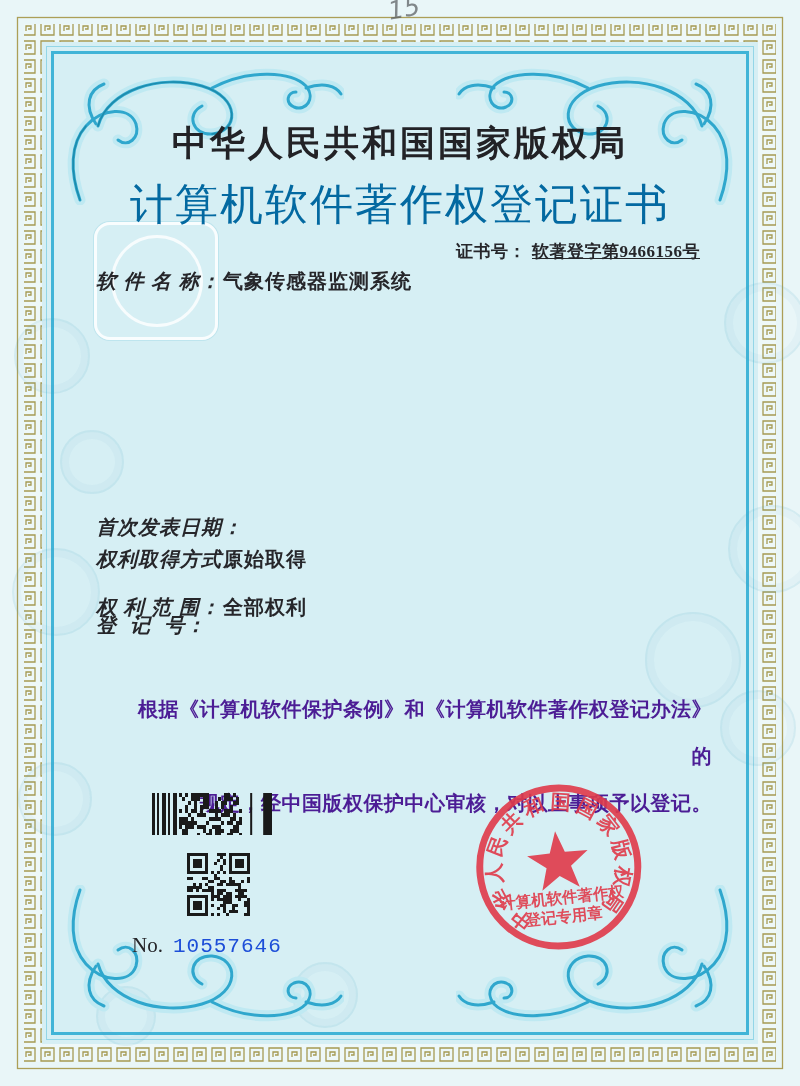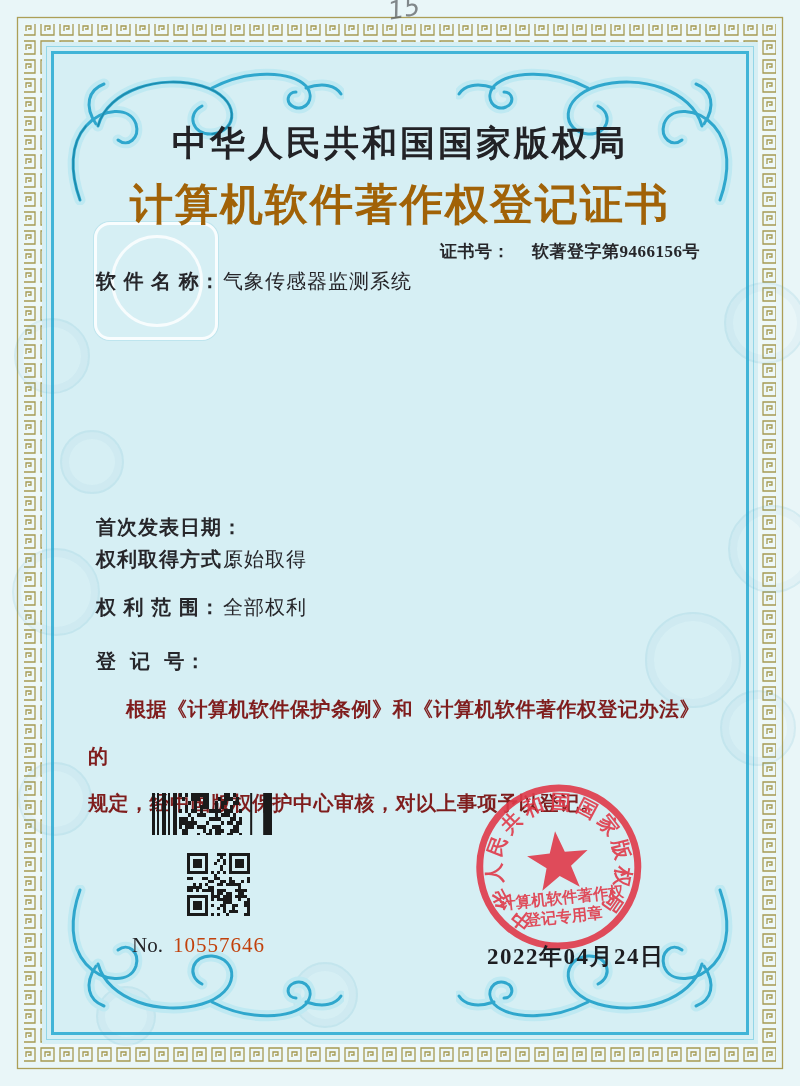--- a/index.html
+++ b/index.html
@@ -20,34 +20,34 @@
              box-shadow:inset 0 0 0 7px rgba(70,165,195,.05);}
   
   .ghost-seal{position:absolute;left:94px;top:222px;width:118px;height:112px;border:3px solid rgba(255,255,255,.85);
               border-radius:16px;box-shadow:0 0 0 1px rgba(120,200,220,.25);}
   .ghost-seal .gs-circle{position:absolute;left:14px;top:10px;width:86px;height:86px;border:3px solid rgba(255,255,255,.8);
               border-radius:50%;}
   .hand-mark{position:absolute;left:388px;top:-6px;font-family:"DejaVu Sans",sans-serif;font-size:25px;
              color:#5e6266;opacity:.75;transform:rotate(-10deg);font-style:italic;}
   .title1{position:absolute;left:0;width:100%;top:120px;text-align:center;font-size:35px;font-weight:700;
           letter-spacing:3px;color:#222226;}
-  .title2{position:absolute;left:0;width:100%;top:176px;text-align:center;font-size:43px;font-weight:700;
-          letter-spacing:2px;color:#a16207;}
+  .title2{position:absolute;left:0;width:100%;top:176px;text-align:center;font-size:43px;font-weight:400;
+          letter-spacing:2px;color:#0369a1;}
   .cert-no{position:absolute;right:100px;top:240px;font-size:17px;font-weight:700;letter-spacing:.5px;}
-  .cert-no .cv{margin-left:22px;}
+  .cert-no .cv{margin-left:6px;text-decoration:underline;}
   .row{position:absolute;left:0;width:100%;height:30px;font-family:"Liberation Sans",sans-serif;}
-  .flabel{position:absolute;left:96px;font-size:20px;font-weight:700;white-space:pre;letter-spacing:1px;}
-  .fvalue{position:absolute;left:223px;font-size:20px;font-weight:400;white-space:pre;letter-spacing:1px;}
+  .flabel{position:absolute;left:96px;font-size:20px;font-weight:700;white-space:pre;letter-spacing:1px;font-style:italic;}
+  .fvalue{position:absolute;left:223px;font-size:20px;font-weight:700;white-space:pre;letter-spacing:1px;}
   .statement{position:absolute;left:88px;top:686px;width:624px;font-size:20px;font-weight:600;
-             line-height:47px;letter-spacing:.5px;color:#7f1d1d;}
+             line-height:47px;letter-spacing:.5px;color:#4c1d95;text-align:right;}
   .statement .l1{text-indent:38px;}
   .barcode{position:absolute;left:152px;top:793px;}
   .qrcode{position:absolute;left:187px;top:853px;}
   .serial{position:absolute;left:132px;top:933px;font-size:21px;}
-  .serial .sn{font-family:Liberation Serif, serif;color:#c2410c;margin-left:10px;letter-spacing:1px;margin-top:38px;}
+  .serial .sn{font-family:Liberation Mono, monospace;color:#1d4ed8;margin-left:10px;letter-spacing:1px;margin-top:38px;}
   .seal{position:absolute;left:466px;top:776px;width:186px;height:186px;}
   .issue-date{position:absolute;left:487px;top:941px;font-size:23px;font-weight:700;letter-spacing:1.5px;color:#1d1d21;}
 </style>
 </head>
 <body>
 
 <div class="page">
 
   <div class="paper"></div>
 
@@ -172,21 +172,21 @@
     <span class="flabel">首次发表日期：</span>
   </div>
   <div class="row" style="top:594px">
     <span class="flabel">权 利 范 围：</span>
     <span class="fvalue">全部权利</span>
   </div>
   <div class="row" style="top:546px">
     <span class="flabel">权利取得方式：</span>
     <span class="fvalue">原始取得</span>
   </div>
-  <div class="row" style="top:648px">
+  <div class="row" style="top:612px">
     <span class="flabel">登  记  号：</span>
   </div>
 
   <div class="statement">
     <div class="l1">根据《计算机软件保护条例》和《计算机软件著作权登记办法》的</div>
     <div class="l2">规定，经中国版权保护中心审核，对以上事项予以登记。</div>
   </div>
 
   <svg class="barcode" id="barcode-svg" width="120" height="42">
       <rect x="0" y="0" width="3" height="42" fill="#1a1a1a"></rect>
@@ -457,15 +457,14 @@
       </defs>
       <text font-size="20" font-weight="700" fill="#e03a4a" letter-spacing="4.5" font-family="Liberation Serif,serif">
         <textPath href="#sealArc" startOffset="2">中华人民共和国国家版权局</textPath>
       </text>
       <polygon fill="#e03a4a" points="93,55 100.6,76.5 123.4,77.1 105.3,91.0 111.8,112.9 93,100 74.2,112.9 80.7,91.0 62.6,77.1 85.4,76.5"></polygon>
       <text x="93" y="127" text-anchor="middle" font-size="15.5" font-weight="700" fill="#e03a4a" font-family="Liberation Sans,sans-serif">计算机软件著作权</text>
       <text x="93" y="146" text-anchor="middle" font-size="15.5" font-weight="700" fill="#e03a4a" font-family="Liberation Sans,sans-serif">登记专用章</text>
     </g>
   </svg>
 
-  <div class="issue-date">2022年04月24日</div>
 
 </div>
 
 </body></html>

